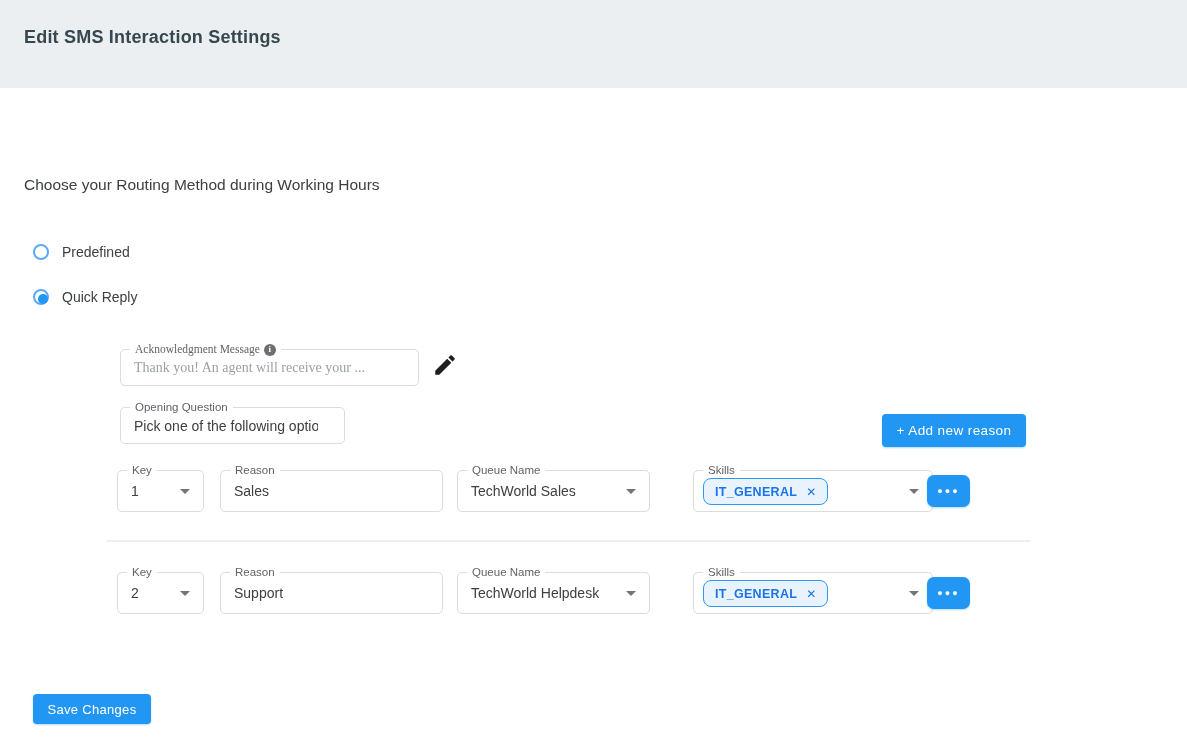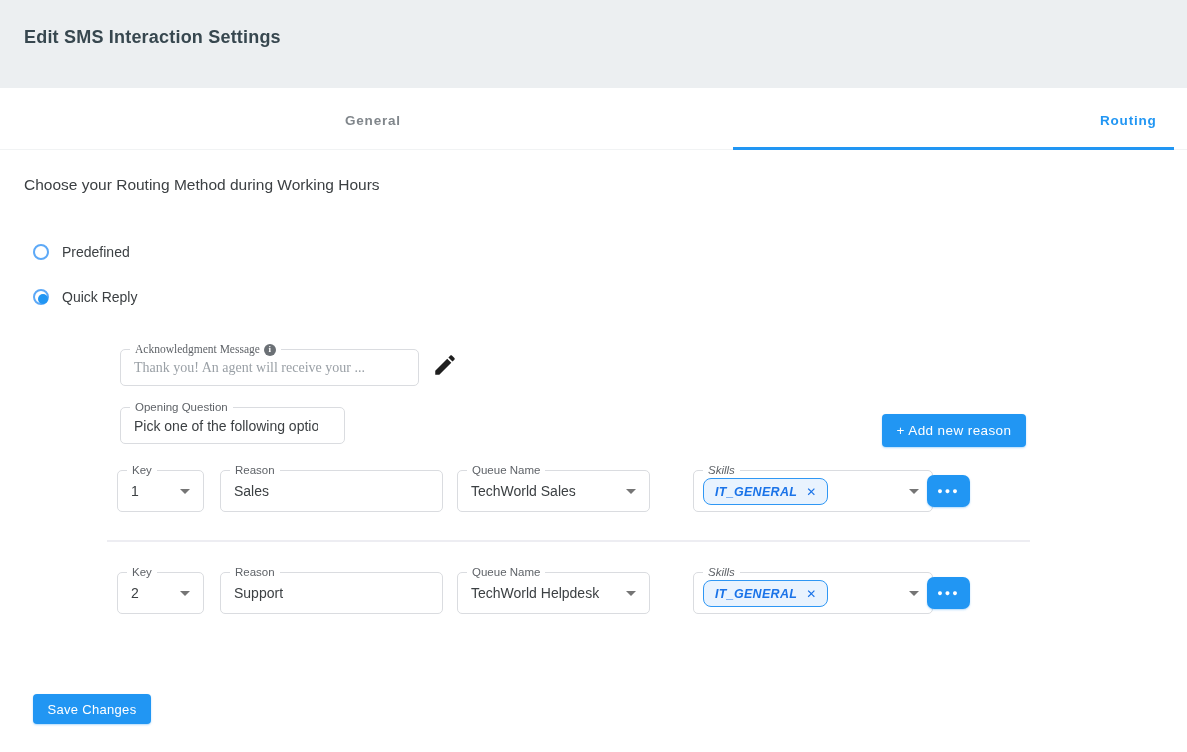--- a/index.html
+++ b/index.html
@@ -53,41 +53,36 @@
   .save-btn{left:33px;top:694px;width:118px;height:30px;font-size:13px;letter-spacing:.3px;}
 
   
   .reason-row{position:absolute;left:0;width:1187px;height:42px;}
   .reason-row.row1{top:470px;}
   .reason-row.row2{top:572px;}
   .reason-row .ofield{top:0;height:42px;}
   .f-key{left:117px;width:87px;}
   .f-reason{left:220px;width:223px;}
   .f-queue{left:457px;width:193px;}
-  .f-skills{left:693px;width:240px;font-style:italic;}
+  .f-skills{left:693px;width:240px;}
   .skill-chip{position:absolute;left:9px;top:7px;height:27px;display:inline-flex;align-items:center;gap:9px;padding:10px 11px;border:1.5px solid #2f97f4;border-radius:8px;background:#e9f3fe;cursor:default;}
   .skill-chip .chip-text{font-size:12.5px;font-weight:700;color:#1a73e8;letter-spacing:.3px;}
   .skill-chip .chip-x{font-size:12px;font-weight:700;color:#1a73e8;cursor:pointer;line-height:1;}
   .more-btn{left:927px;top:5px;width:43px;height:32px;border-radius:7px;font-size:9px;letter-spacing:2px;}
   .divider{position:absolute;left:107px;top:540px;width:923px;height:2px;background:#ededf2;}
 </style>
 </head>
 <body>
 
 <div class="page">
 
   <div class="header">
     <div class="title">Edit SMS Interaction Settings</div>
   </div>
 
-  <div class="tabbar">
-    <div class="tab general">General</div>
-    <div class="tab routing">Routing</div>
-    <div class="tab-indicator"></div>
-  </div>
 
   <div class="section-title">Choose your Routing Method during Working Hours</div>
 
   <div class="radio-row r1">
     <span class="radio-circle"></span>
     <span class="radio-label">Predefined</span>
   </div>
   <div class="radio-row r2">
     <span class="radio-circle checked"></span>
     <span class="radio-label">Quick Reply</span>

